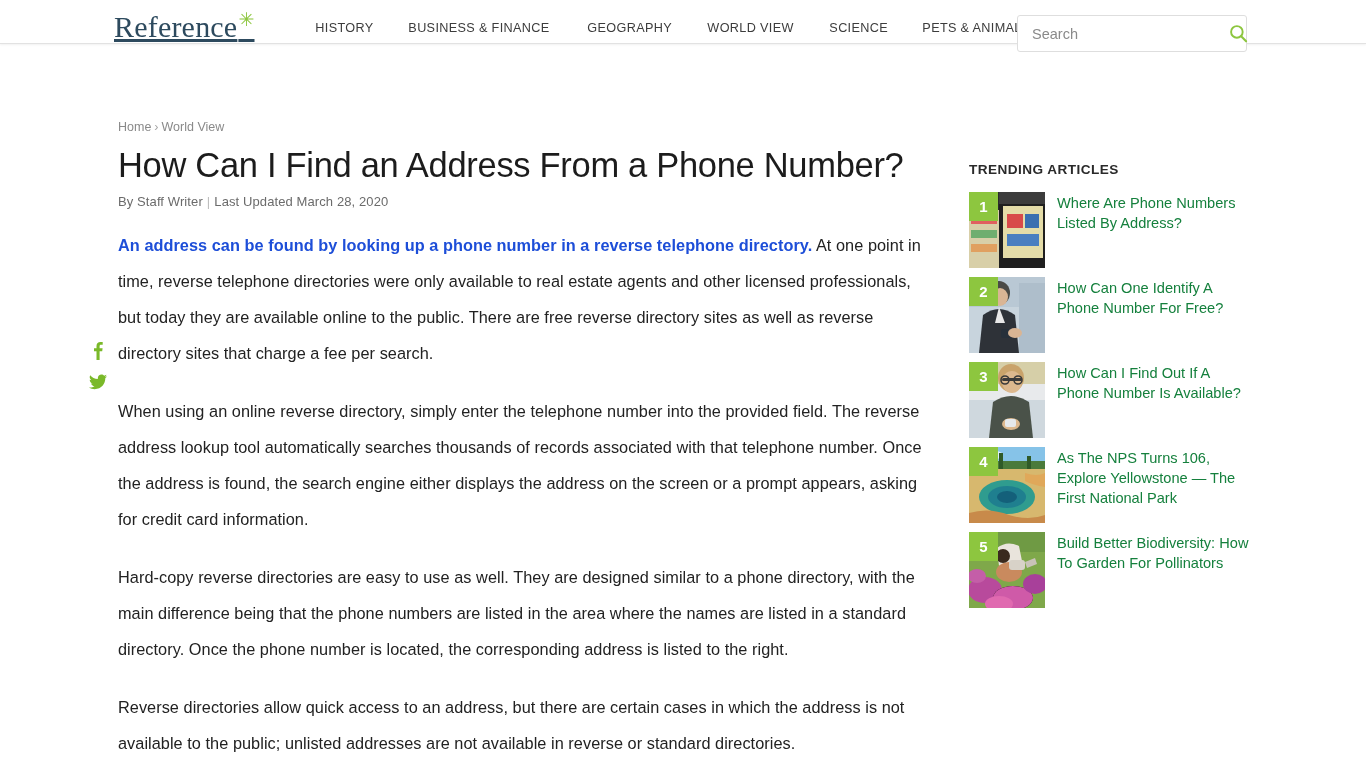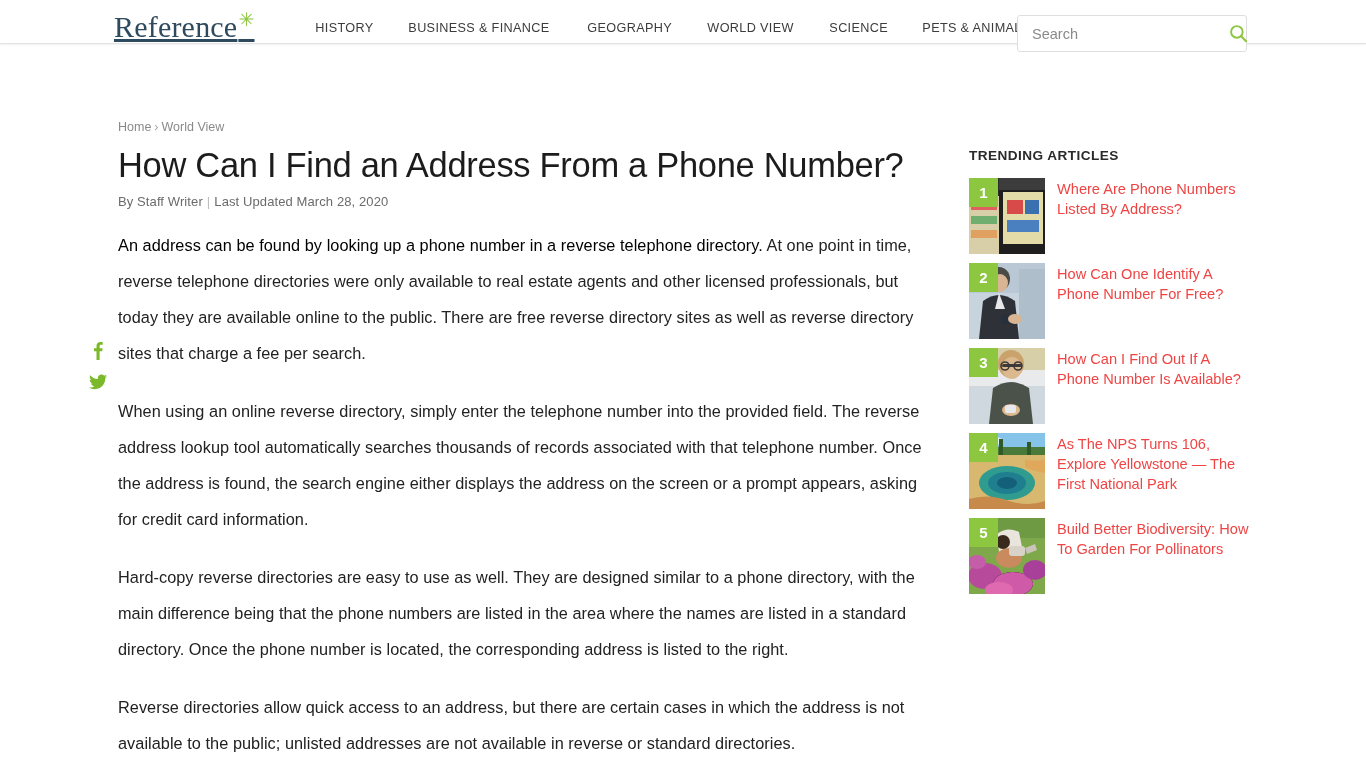--- a/index.html
+++ b/index.html
@@ -101,21 +101,21 @@
   }
   .content {
     position: absolute;
     left: 118px;
     top: 74px;
     width: 818px;
   }
   .sidebar {
     position: absolute;
     left: 969px;
-    top: 104px;
+    top: 118px;
     width: 285px;
   }
 
   
   .breadcrumb {
     font-size: 12.5px;
     color: #8a8a8a;
     margin-bottom: 6px;
     line-height: 18px;
   }
@@ -158,21 +158,21 @@
 
   
   .article { position: relative; margin-top: 18px; }
   .article p {
     font-size: 16.3px;
     line-height: 36px;
     color: #222222;
     margin: 0 0 22px 0;
     letter-spacing: 0.05px;
   }
-  .article p b, .article p strong { font-weight: 400; color: #000000; }
+  .article p b, .article p strong { font-weight: 700; color: #1d4ed8; }
 
   
   .trending-head {
     font-size: 13.6px;
     font-weight: 700;
     color: #2a2a2a;
     letter-spacing: 0.45px;
     margin-bottom: 15px;
   }
   .trend-item {
@@ -200,21 +200,21 @@
     font-weight: 700;
     display: flex;
     align-items: center;
     justify-content: center;
     line-height: 1;
   }
   .trend-title {
     margin-left: 12px;
     font-size: 14.6px;
     line-height: 20px;
-    color: #ef4444;
+    color: #15803d;
     padding-top: 1px;
   }
 </style>
 </head>
 <body>
 
 <div class="header">
   <a class="logo" href="#"><span>Reference</span><span class="star">✳</span></a>
 
   <nav class="nav">

